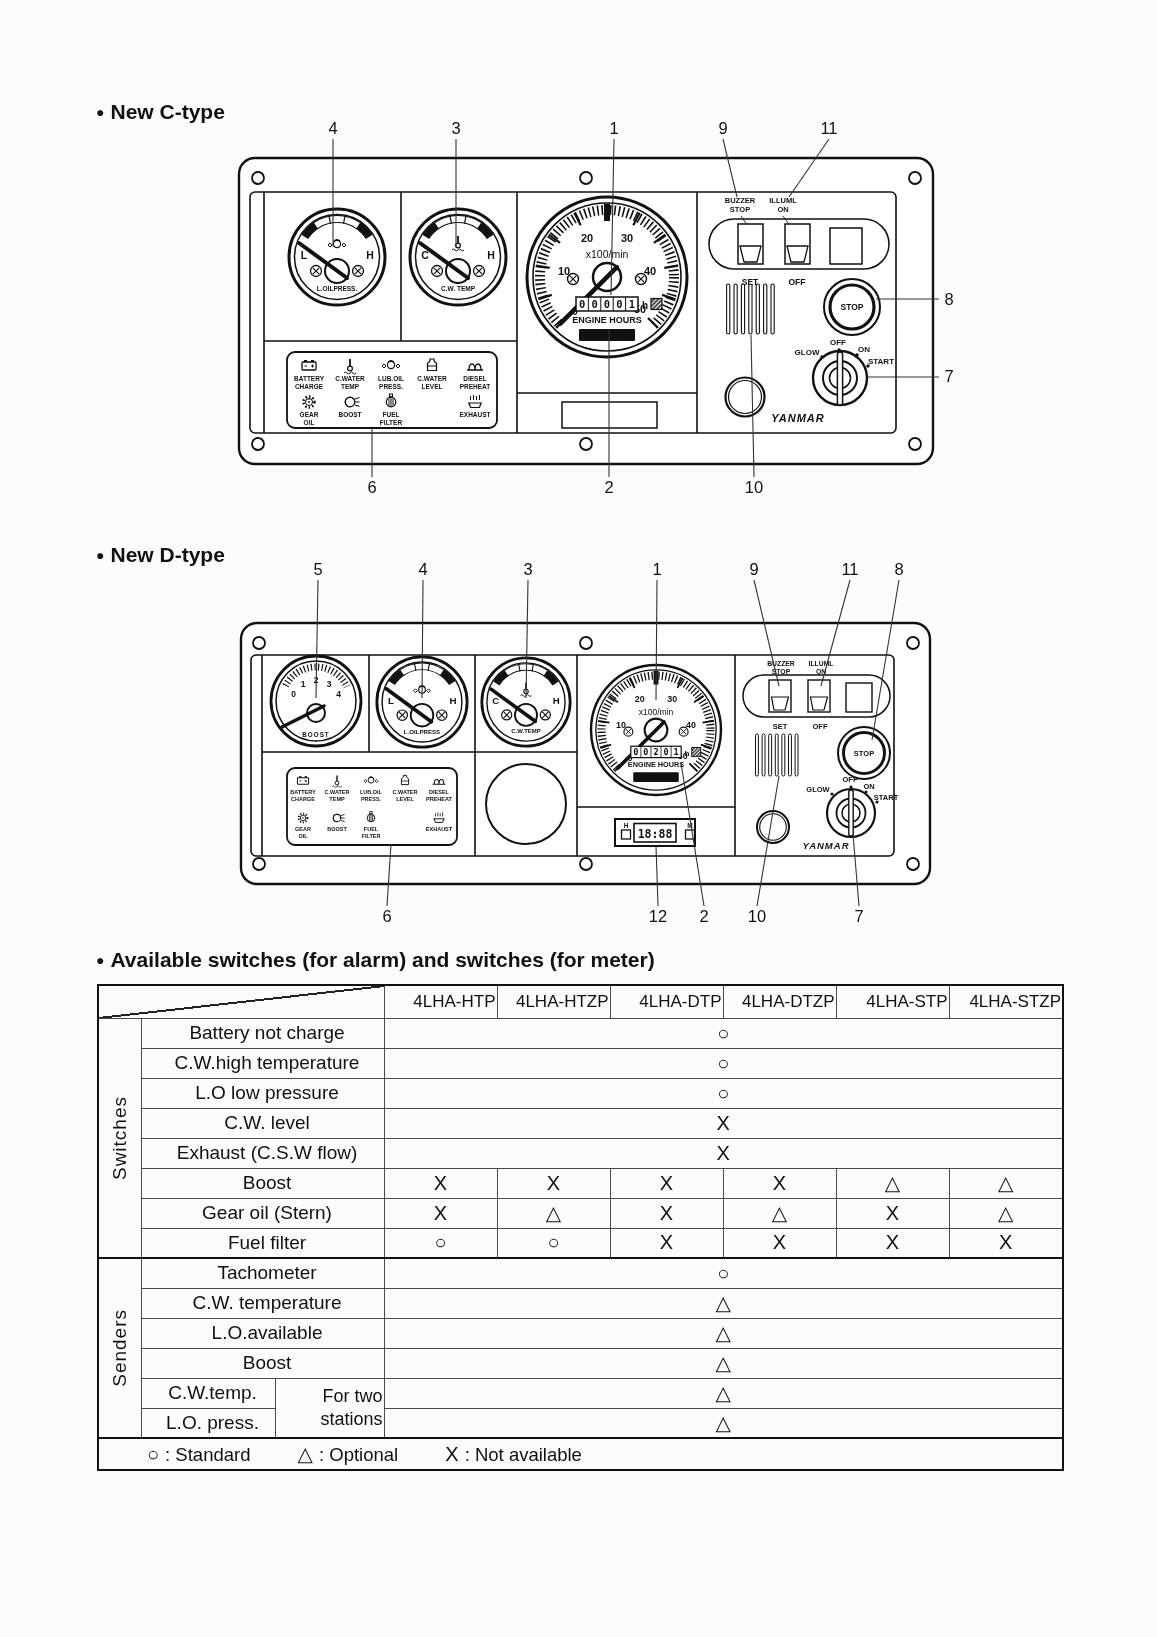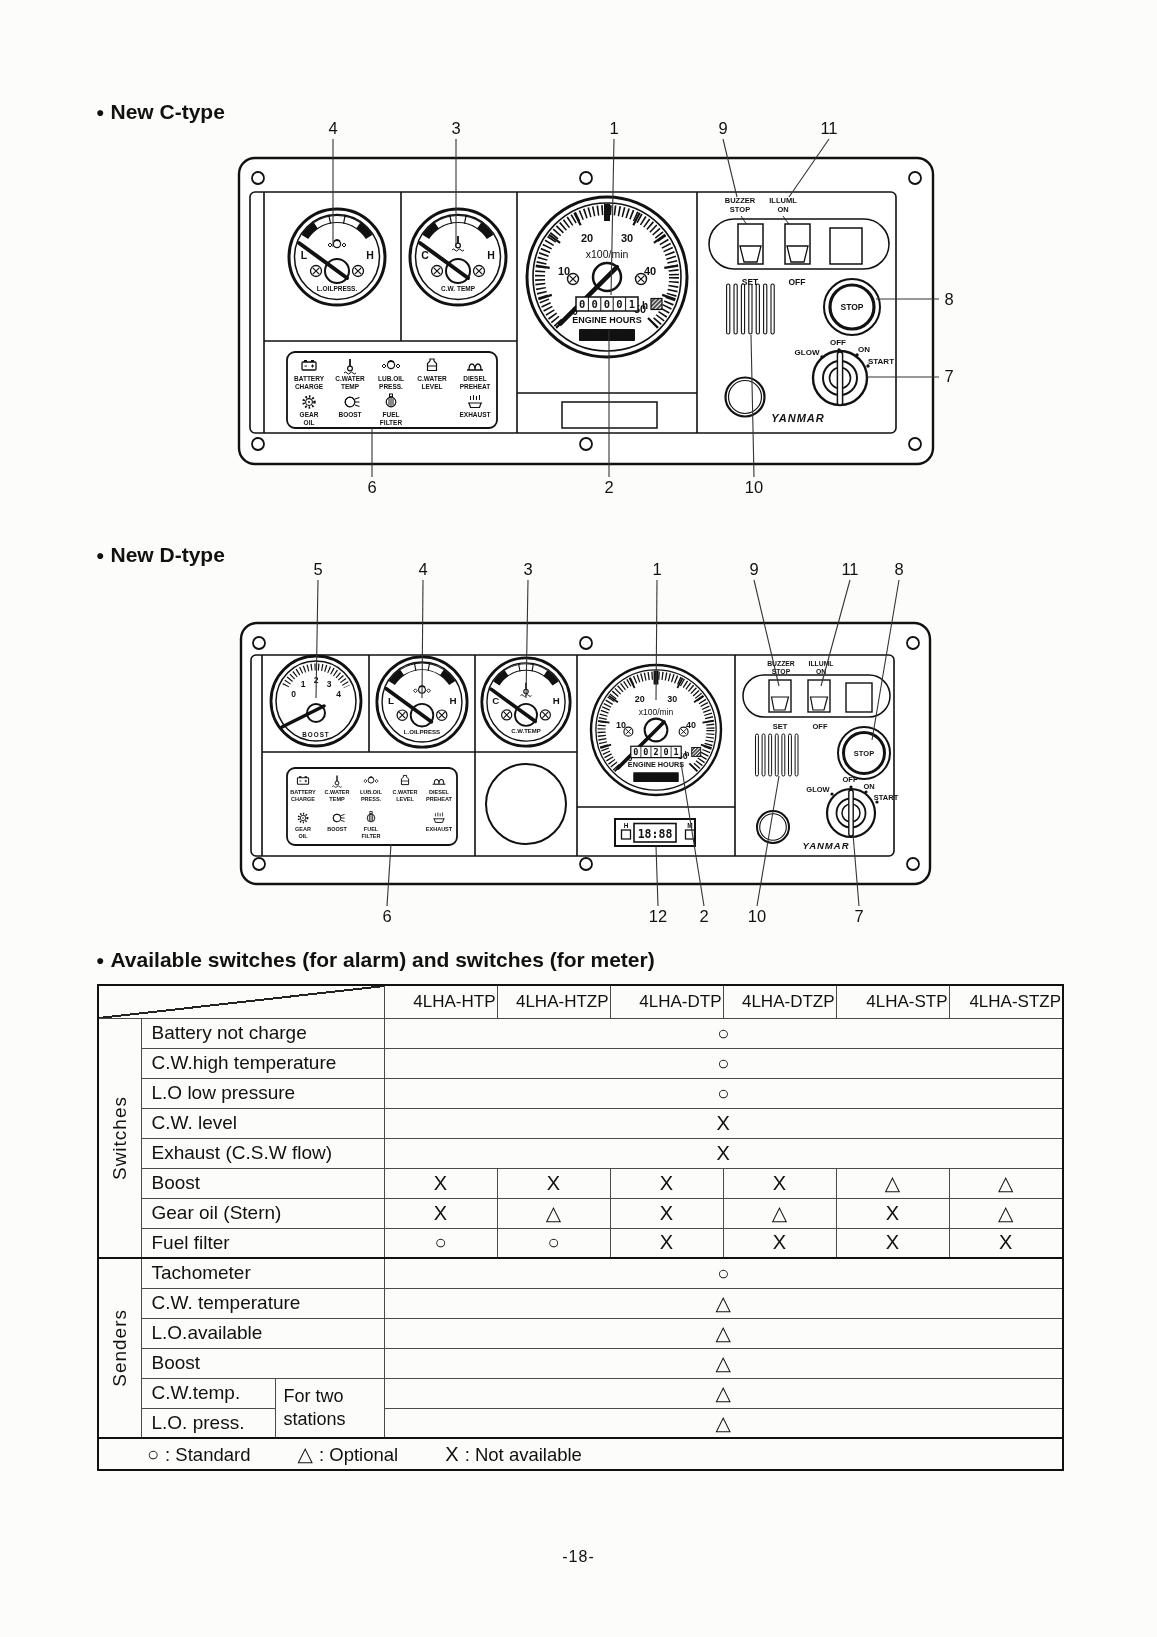--- a/index.html
+++ b/index.html
@@ -13,26 +13,26 @@
   
   .avtable{position:absolute;left:97px;top:984px;width:965px;border-collapse:collapse;table-layout:fixed;}
   .avtable td{border:1px solid #4a4a4a;overflow:hidden;}
   .avtable{border:2.5px solid #111;}
   .avtable tr.hrow{height:33px;}
   .avtable tr.r{height:30px;}
   .avtable tr.lg{height:32px;}
   .avtable td.diag{background:
      linear-gradient(to bottom right,rgba(0,0,0,0) calc(50% - 1px),#222 calc(50% - 1px),#222 calc(50% + 1px),rgba(0,0,0,0) calc(50% + 1px));}
   .avtable td.chead{font-size:17px;text-align:right;padding:0 1px;}
-  .avtable td.lbl{font-size:19px;padding-left:10px;text-align:left;}
+  .avtable td.lbl{font-size:19px;padding-left:10px;text-align:center;}
   .avtable td.val{font-size:20px;text-align:center;font-weight:400;}
   .avtable td.grp{border-bottom:2.5px solid #111;}
   .avtable td.grp div{writing-mode:vertical-rl;transform:rotate(180deg);margin:0 auto;font-size:19px;letter-spacing:1px;}
   .avtable tr.gsep td{border-top:2.5px solid #111;}
-  .avtable td.note{font-size:18px;text-align:left;padding-left:8px;line-height:1.25;}
+  .avtable td.note{font-size:18px;text-align:right;padding-left:8px;line-height:1.25;}
   .avtable tr.lg td{border-top:2px solid #111;font-size:18.5px;text-align:left;padding-left:48px;}
   .avtable .leg{margin-right:42px;white-space:nowrap;}
   .avtable .leg .sym{font-size:20px;margin-right:6px;}
   .pagenum{position:absolute;left:0;right:0;top:1548px;text-align:center;font-size:16px;letter-spacing:1px;}
 </style>
 </head>
 <body>
 
 <div class="page">
 
@@ -619,14 +619,13 @@
     <tr class="lg">
       <td colspan="9">
         <span class="leg"><span class="sym">○</span><span>: Standard</span></span>
         <span class="leg"><span class="sym">△</span><span>: Optional</span></span>
         <span class="leg"><span class="sym">X</span><span>: Not available</span></span>
       </td>
     </tr>
   </tbody>
     </table>
 
-  <div class="pagenum">-18-</div>
 </div>
 
 </body></html>

